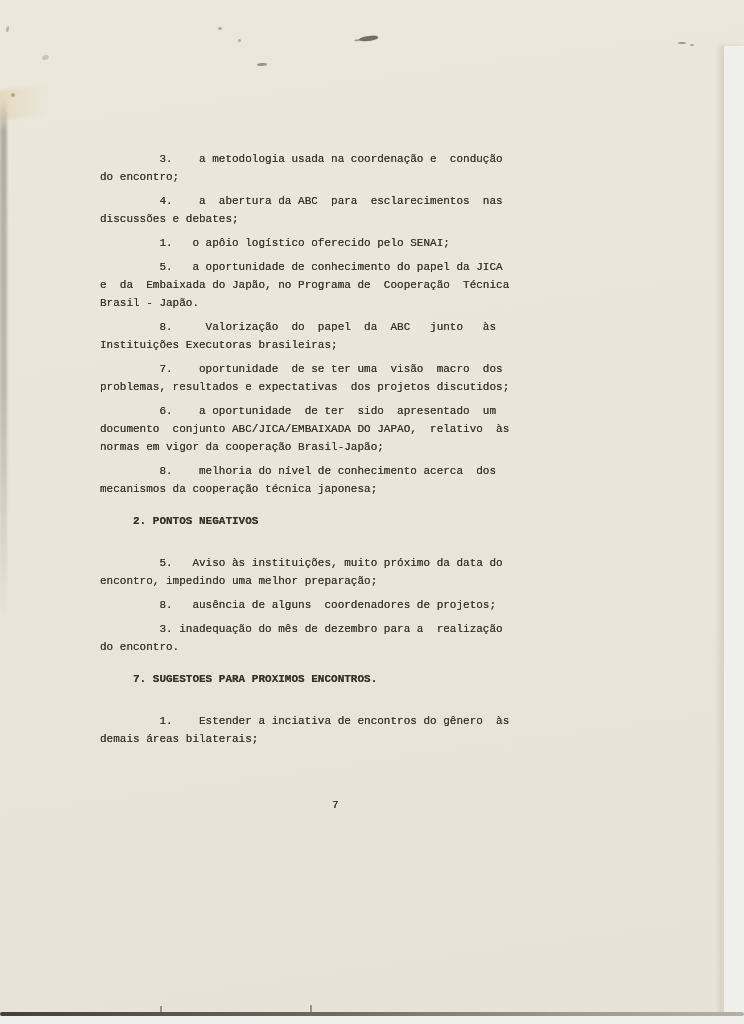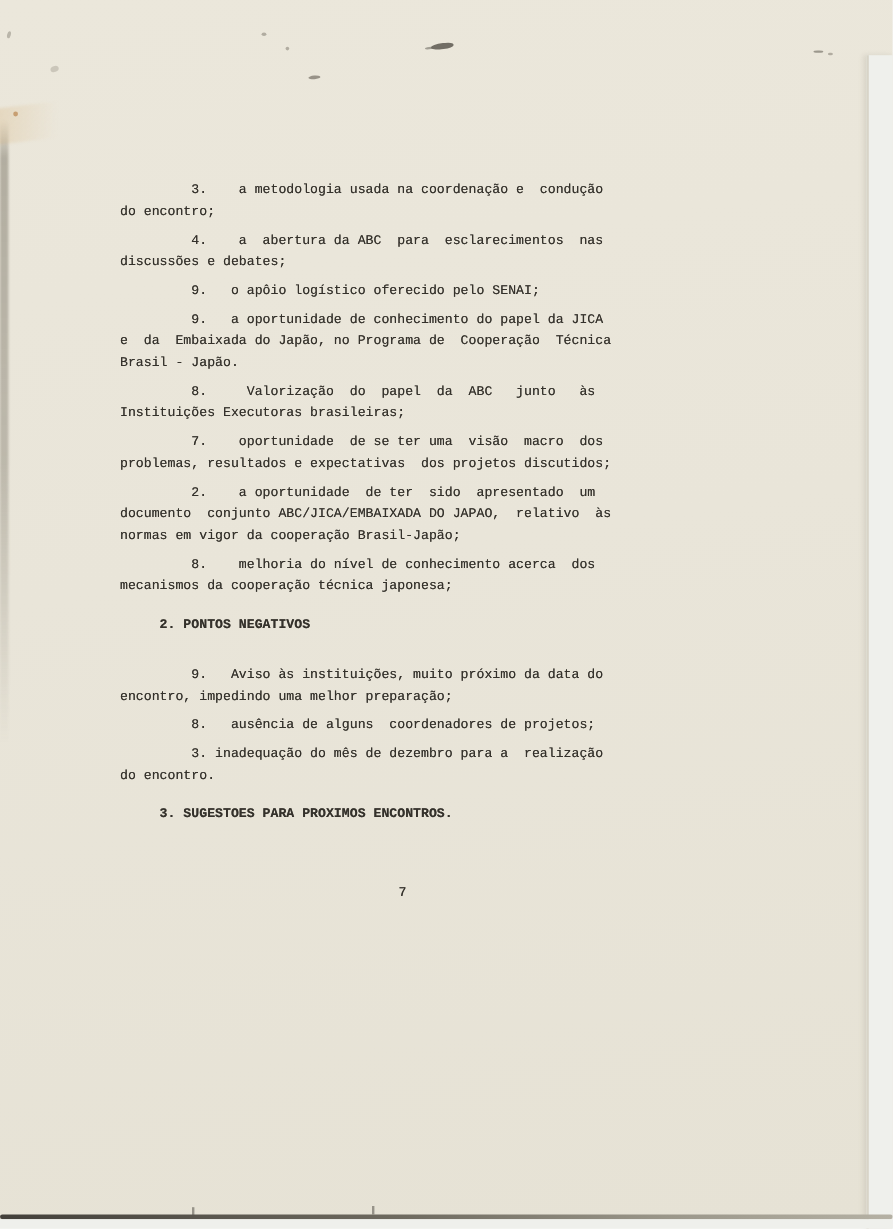--- a/index.html
+++ b/index.html
@@ -132,40 +132,42 @@
     <div class="smudge1"></div>
     <div class="dash1"></div>
     <div class="mark-tr1"></div>
     <div class="mark-tr2"></div>
 
     <div class="content">
       <div class="block">         3.    a metodologia usada na coordenação e  condução
 do encontro;</div>
       <div class="block">         4.    a  abertura da ABC  para  esclarecimentos  nas
 discussões e debates;</div>
-      <div class="block">         9.   o apôio logístico oferecido pelo SENAI;</div>
-      <div class="block">         9.   a oportunidade de conhecimento do papel da JICA
+      <div class="block">         1.   o apôio logístico oferecido pelo SENAI;</div>
+      <div class="block">         5.   a oportunidade de conhecimento do papel da JICA
 e  da  Embaixada do Japão, no Programa de  Cooperação  Técnica
 Brasil - Japão.</div>
       <div class="block">         8.     Valorização  do  papel  da  ABC   junto   às
 Instituições Executoras brasileiras;</div>
       <div class="block">         7.    oportunidade  de se ter uma  visão  macro  dos
 problemas, resultados e expectativas  dos projetos discutidos;</div>
-      <div class="block">         2.    a oportunidade  de ter  sido  apresentado  um
+      <div class="block">         6.    a oportunidade  de ter  sido  apresentado  um
 documento  conjunto ABC/JICA/EMBAIXADA DO JAPAO,  relativo  às
 normas em vigor da cooperação Brasil-Japão;</div>
       <div class="block">         8.    melhoria do nível de conhecimento acerca  dos
 mecanismos da cooperação técnica japonesa;</div>
       <div class="heading">     2. PONTOS NEGATIVOS</div>
-      <div class="block">         9.   Aviso às instituições, muito próximo da data do
+      <div class="block">         5.   Aviso às instituições, muito próximo da data do
 encontro, impedindo uma melhor preparação;</div>
       <div class="block">         8.   ausência de alguns  coordenadores de projetos;</div>
       <div class="block">         3. inadequação do mês de dezembro para a  realização
 do encontro.</div>
-      <div class="heading">     3. SUGESTOES PARA PROXIMOS ENCONTROS.</div>
+      <div class="heading">     7. SUGESTOES PARA PROXIMOS ENCONTROS.</div>
+      <div class="block">         1.    Estender a inciativa de encontros do gênero  às
+demais áreas bilaterais;</div>
       <div class="page-num">7</div>
     </div>
   </div>
 
   <div class="scan-right"></div>
   <div class="bottom-line"></div>
   <div class="scan-bottom"></div>
   <div class="tick t1"></div>
   <div class="tick t2"></div>
 

